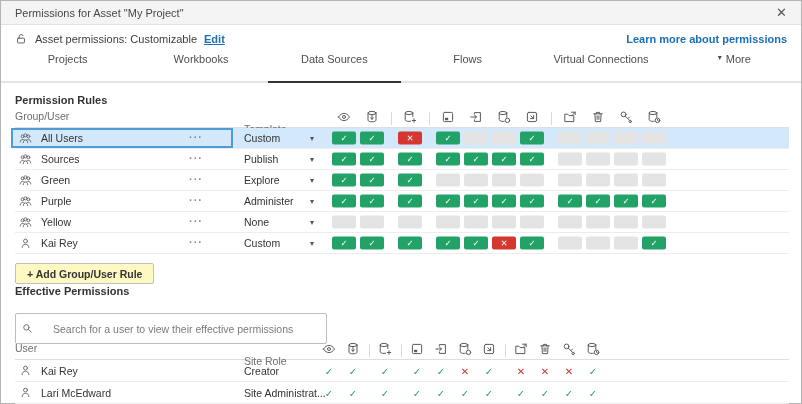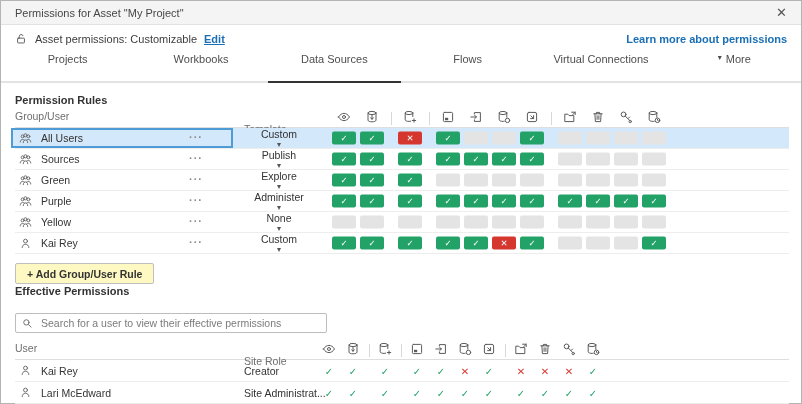--- a/index.html
+++ b/index.html
@@ -43,41 +43,41 @@
   .caph svg{width:14px;height:14px;}
   
   .rrow{position:relative;height:21px;border-bottom:1px solid #ededed;box-sizing:border-box;cursor:pointer;}
   .rrow.selected{background:var(--selbg);text-align:center;}
   .name-cell{position:absolute;left:-4px;top:0;bottom:0;width:222px;display:flex;align-items:center;box-sizing:border-box;border:2px solid transparent;padding-left:6px;}
   .rrow.selected .name-cell{border-color:var(--selbd);background:var(--selbg);}
   .member-icon{display:inline-flex;color:#666;margin-right:9px;}
   .member-icon svg{width:13px;height:13px;}
   .member-name{font-size:10.5px;color:#333;}
   .dots{position:absolute;left:176px;top:50%;transform:translateY(-58%);color:#8a8a8a;font-size:11px;letter-spacing:1px;font-weight:700;}
-  .tpl-cell{position:absolute;left:215px;top:0;bottom:0;width:92px;display:flex;align-items:center;justify-content:space-between;padding:0 8px 0 14px;box-sizing:border-box;font-size:10.5px;color:#333;flex-direction:column;}
+  .tpl-cell{position:absolute;left:215px;top:0;bottom:0;width:92px;display:flex;align-items:center;justify-content:space-between;padding:0 8px 0 14px;box-sizing:border-box;font-size:10.5px;color:#333;}
   .tpl-cell .caret{font-size:8px;color:#555;}
   .capcells{position:absolute;top:50%;transform:translateY(-50%);display:flex;align-items:center;}
   #rules-rows .capcells{left:317px;}
   #eff-rows .capcells{left:304px;}
   .capcell{width:24px;height:13px;border-radius:2px;margin-right:4px;display:flex;align-items:center;justify-content:center;font-size:8.5px;font-weight:700;color:#fff;line-height:1;}
   .capcell.after-sep{margin-right:14px;}
   .capcell.allow{background:var(--allow);}
   .capcell.deny{background:var(--deny);}
   .capcell.unset{background:var(--unset);}
   
   #eff-table .rrow{height:22px;cursor:default;}
   .effmark{width:20px;margin-right:4px;text-align:center;font-size:10px;font-weight:700;}
   .effmark.after-sep{margin-right:12px;}
   .effmark.allow{color:var(--allow);}
   .effmark.deny{color:var(--deny);}
   .role-cell{position:absolute;left:229px;top:0;bottom:0;display:flex;align-items:center;font-size:10.5px;color:#333;}
   
   .addbtn{position:absolute;top:262px;left:14px;height:21px;padding:0 11px;background:#fef9c3;border:1px solid #bfbfbf;border-radius:2px;font-size:10.5px;font-weight:600;color:#333;font-family:inherit;cursor:pointer;display:flex;align-items:center;}
   
-  .searchbox{position:absolute;top:312px;left:14px;width:312px;height:20px;border:1px solid #bdbdbd;border-radius:2px;display:flex;align-items:center;box-sizing:border-box;padding:0 6px;background:#fff;}
+  .searchbox{position:absolute;top:312px;left:14px;width:312px;height:31px;border:1px solid #bdbdbd;border-radius:2px;display:flex;align-items:center;box-sizing:border-box;padding:0 6px;background:#fff;gap:12px;}
   .searchbox svg{width:11px;height:11px;color:#6b6b6b;flex:none;}
   .searchbox input{border:none;outline:none;flex:1;margin-left:6px;font-size:10.5px;color:#333;font-family:inherit;background:transparent;}
   .searchbox input::placeholder{color:#7b7b7b;}
 </style>
 </head>
 <body>
 
 <div class="dialog">
 
   <div class="titlebar">

